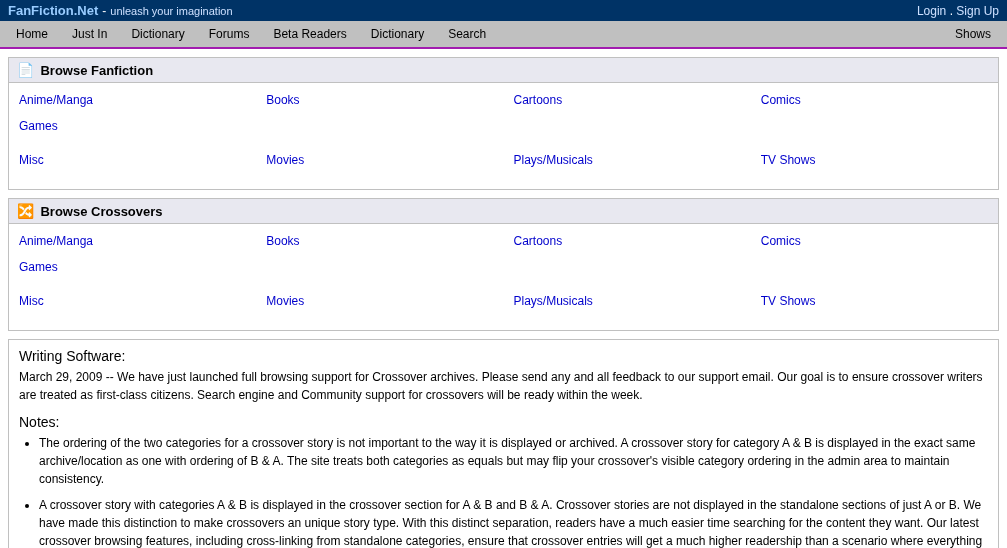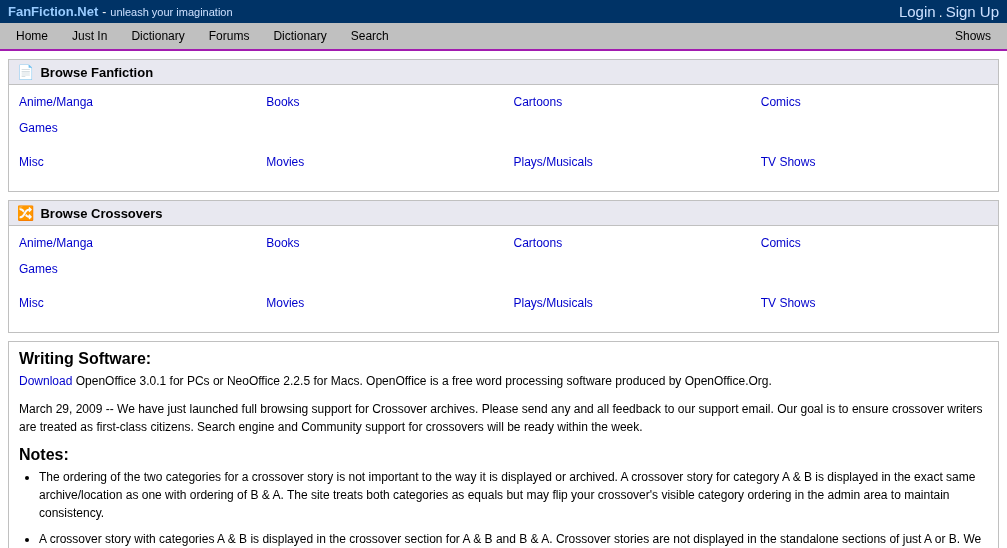--- a/index.html
+++ b/index.html
@@ -11,21 +11,21 @@
       color: #fff;
       display: flex;
       align-items: center;
       justify-content: space-between;
       padding: 3px 8px;
       font-size: 12px;
     }
     #top-bar-left { display: flex; align-items: center; gap: 4px; }
     #top-bar-logo { font-weight: bold; color: #99ccff; font-size: 13px; }
     #top-bar-tagline { color: #cce0ff; font-size: 11px; text-align: center; }
-    #top-bar-right a { color: #cce0ff; text-decoration: none; font-size: 15px; }
+    #top-bar-right a { color: #cce0ff; text-decoration: none; font-size: 12px; }
 
     
     #nav-bar {
       background: #c0c0c0;
       display: flex;
       align-items: center;
       padding: 0 4px;
       border-bottom: 2px solid #a21caf;
     }
     .nav-item {
@@ -71,21 +71,21 @@
       font-size: 12px;
       display: block;
     }
 
     
     #info-area {
       border: 1px solid #c0c0c0;
       margin: 8px;
       padding: 8px 10px;
     }
-    .info-label { font-weight: bold; margin-bottom: 4px; font-size: 16px; }
+    .info-label { font-weight: normal; margin-bottom: 4px; font-size: 14px; }
     .info-text { font-size: 12px; margin-bottom: 10px; line-height: 1.5; }
     .download-link { color: #00c; text-decoration: none; }
 
     .notes-list { margin-left: 20px; }
     .notes-list li { margin-bottom: 8px; font-size: 12px; line-height: 1.5; }
   </style>
 </head>
 <body>
 
 <div id="top-bar">
@@ -99,20 +99,21 @@
     <span> . </span>
     <a href="#">Sign Up</a>
   </div>
 </div>
 
 <div id="nav-bar">
   <a class="nav-item" href="#">Home</a>
   <a class="nav-item" href="#">Just In</a>
   <a class="nav-item" href="#">Dictionary</a>
   <a class="nav-item" href="#">Forums</a>
+  <a class="nav-item" href="#">Beta Readers</a>
   <a class="nav-item" href="#">Dictionary</a>
   <a class="nav-item" href="#">Search</a>
   <div class="nav-spacer"></div>
   <a class="nav-item" href="#">Shows</a>
 </div>
 
 <div id="content">
 
   <div class="section-box">
     <div class="section-header">
@@ -151,23 +152,20 @@
       <a class="category-link" href="#">Misc</a>
       <a class="category-link" href="#">Movies</a>
       <a class="category-link" href="#">Plays/Musicals</a>
       <a class="category-link" href="#">TV Shows</a>
       <span class="category-link"></span>
     </div>
   </div>
 
   <div id="info-area">
     <div class="info-label">Writing Software:</div>
-    <div class="info-text">
-      <a class="download-link" href="#">Download</a><span> OpenOffice 3.0.1 for PCs or NeoOffice 2.2.5 for Macs. OpenOffice is a free word processing software produced by OpenOffice.Org.</span>
-    </div>
 
     <div class="info-text">March 29, 2009 -- We have just launched full browsing support for Crossover archives. Please send any and all feedback to our support email. Our goal is to ensure crossover writers are treated as first-class citizens. Search engine and Community support for crossovers will be ready within the week.</div>
 
     <div class="info-label">Notes:</div>
     <ul class="notes-list">
       <li>The ordering of the two categories for a crossover story is not important to the way it is displayed or archived. A crossover story for category A &amp; B is displayed in the exact same archive/location as one with ordering of B &amp; A. The site treats both categories as equals but may flip your crossover's visible category ordering in the admin area to maintain consistency.</li>
       <li>A crossover story with categories A &amp; B is displayed in the crossover section for A &amp; B and B &amp; A. Crossover stories are not displayed in the standalone sections of just A or B. We have made this distinction to make crossovers an unique story type. With this distinct separation, readers have a much easier time searching for the content they want. Our latest crossover browsing features, including cross-linking from standalone categories, ensure that crossover entries will get a much higher readership than a scenario where everything is crowded together.</li>
       <li>We have resolved an issue with crossover admin/submission using Internet Explorer 7/8 browsers.</li>
     </ul>
   </div>

